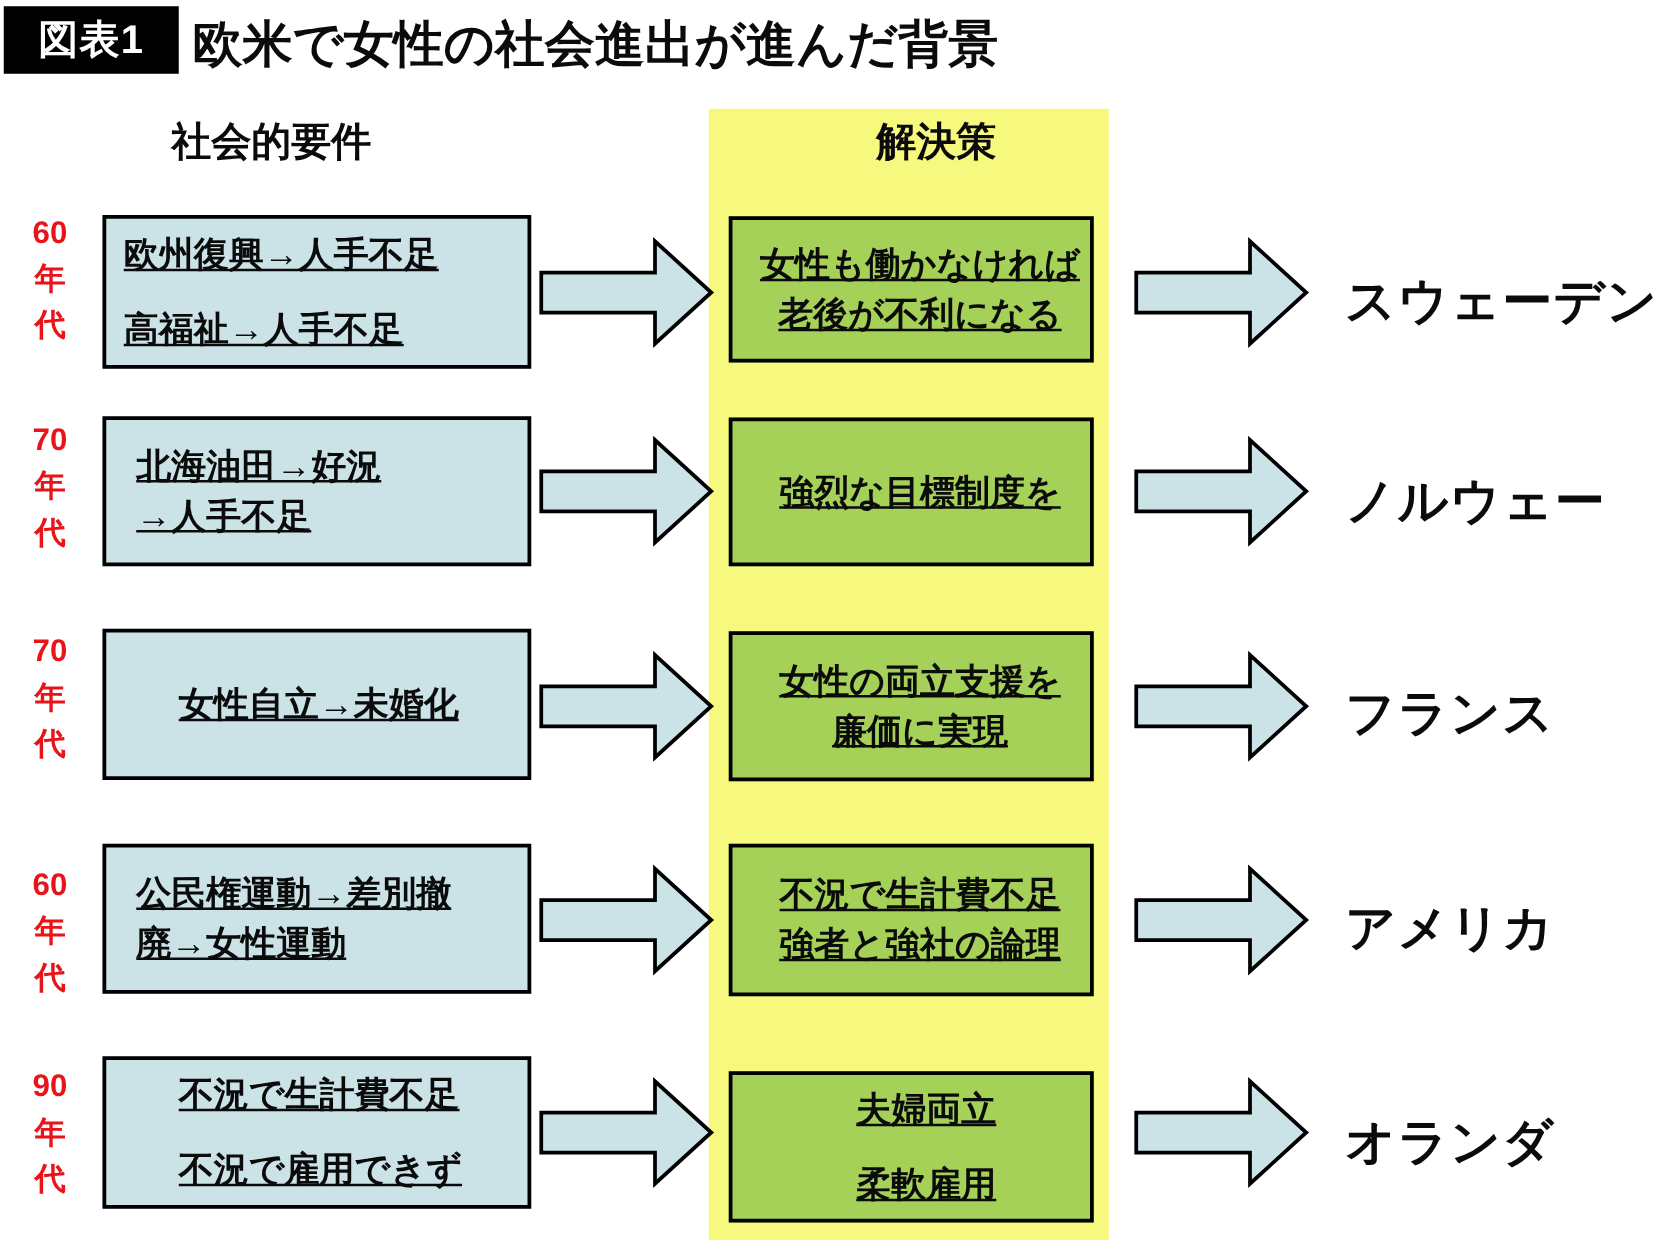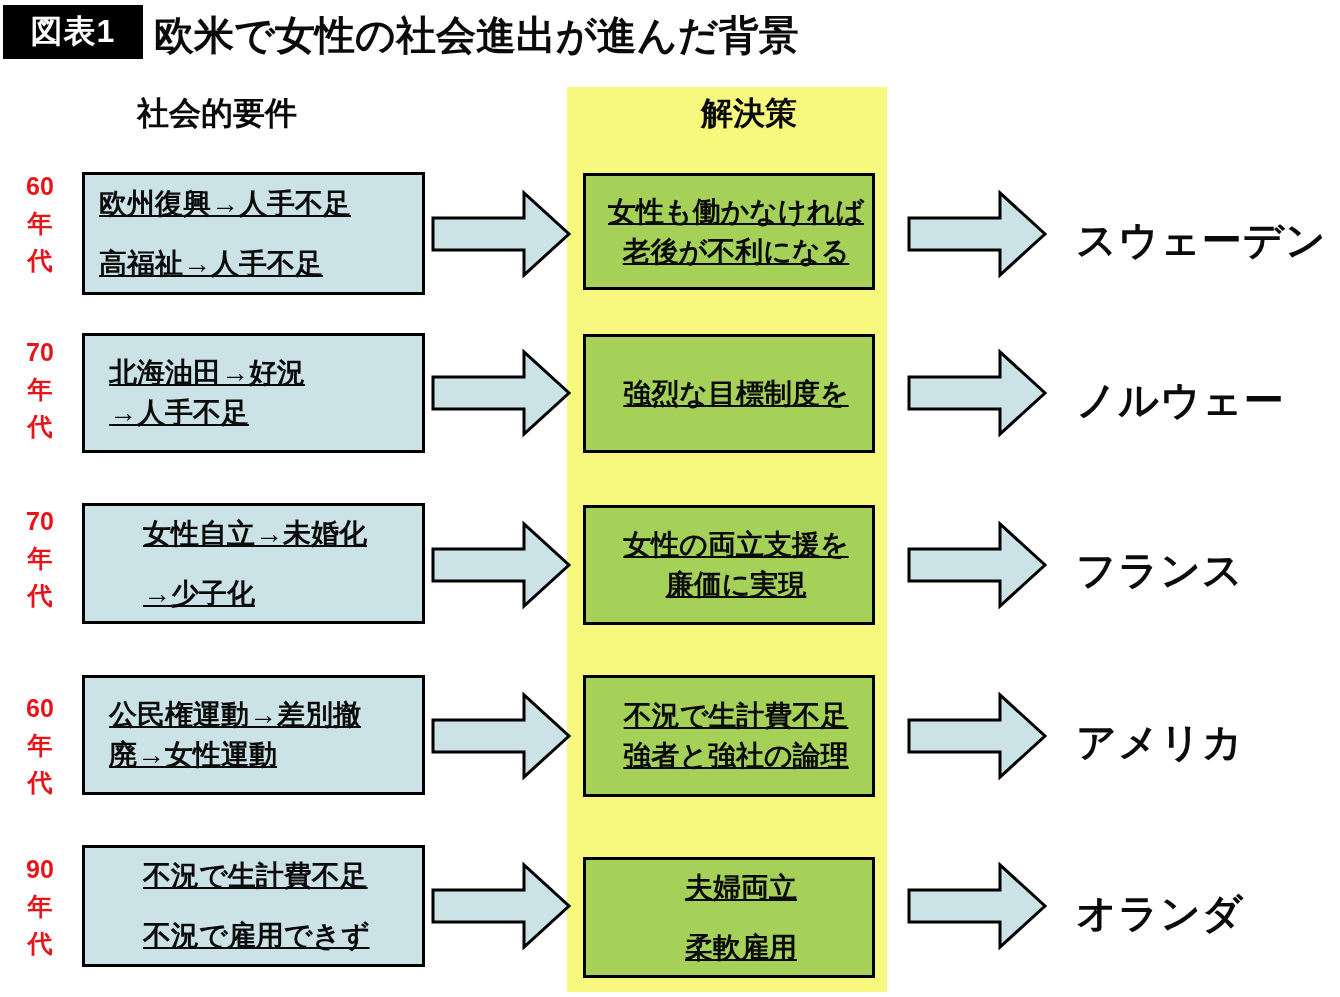--- a/index.html
+++ b/index.html
@@ -107,21 +107,20 @@
     </svg>
   <div class="country r1">ノルウェー</div>
 
   <div class="era r2">
     <div>70</div>
     <div>年</div>
     <div>代</div>
   </div>
   <div class="box req r2 spread pad-l">
     <div>女性自立→未婚化</div>
-    <div>→少子化</div>
   </div>
   <svg class="arrow a1 r2" viewBox="0 0 142 96">
       <polygon points="3,32 94,32 94,7 139,48 94,89 94,64 3,64"></polygon>
     </svg>
   <div class="box sol r2 tight pad-s">
     <div>女性の両立支援を</div>
     <div>廉価に実現</div>
   </div>
   <svg class="arrow a2 r2" viewBox="0 0 142 96">
       <polygon points="3,32 94,32 94,7 139,48 94,89 94,64 3,64"></polygon>

